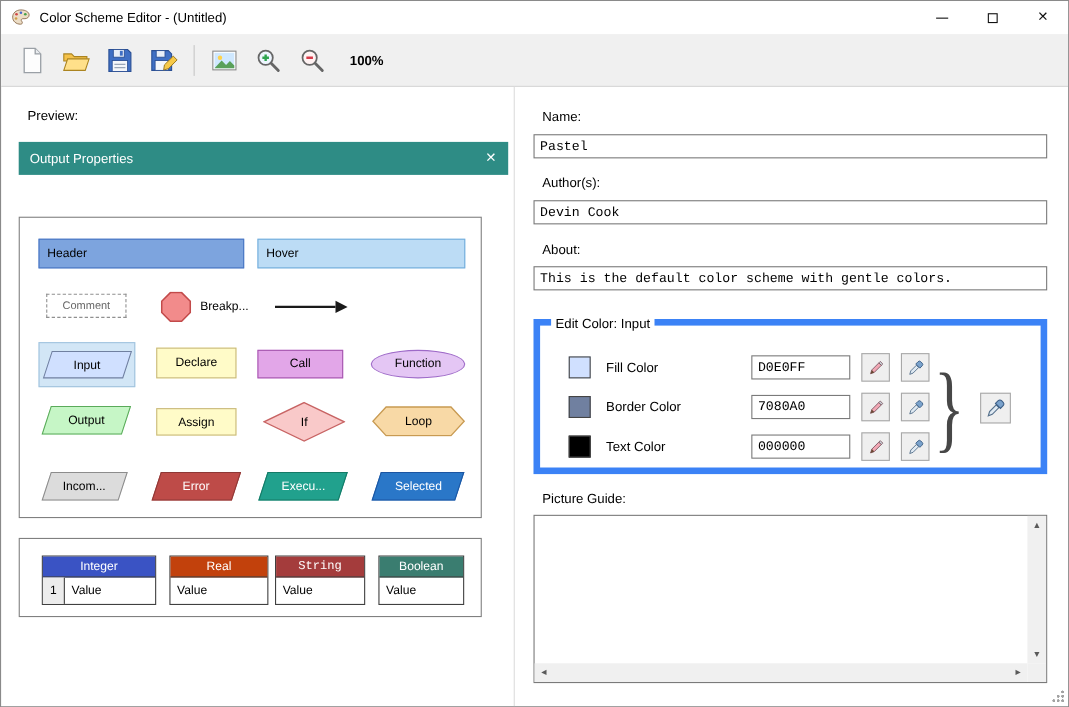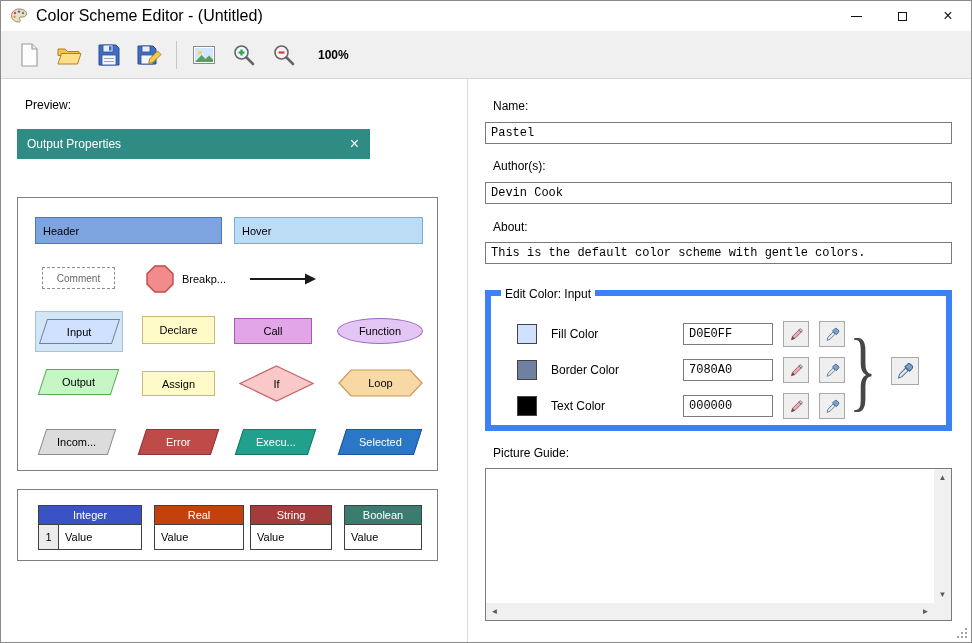--- a/index.html
+++ b/index.html
@@ -3,40 +3,40 @@
 <meta charset="utf-8">
 <style>
   * { margin:0; padding:0; box-sizing:border-box; }
   html,body { background:#ffffff; }
   body { font-family:"Liberation Sans", sans-serif; color:#000; }
   .app { position:relative; width:972px; height:643px; background:#fff; border:1px solid #8a8a8a; overflow:hidden; }
 
   
   .titlebar { position:absolute; left:0; top:0; width:100%; height:30px; background:#fff; display:flex; align-items:center; }
   .app-icon { margin-left:9px; width:18px; height:18px; flex:0 0 auto; }
-  .title-text { margin-left:8px; font-size:16px; }
+  .title-text { margin-left:8px; font-size:12px; }
   .win-controls { position:absolute; right:0; top:0; height:30px; display:flex; }
   .win-btn { width:46px; height:30px; display:flex; align-items:center; justify-content:center; cursor:pointer; }
   .glyph-min { width:11px; height:1px; background:#111; display:block; }
   .glyph-max { width:9px; height:9px; border:1px solid #111; display:block; }
   .glyph-close { font-size:16px; line-height:1; color:#111; }
 
   
   .toolbar { position:absolute; left:0; top:30px; width:100%; height:48px; background:#f0f0f0; border-bottom:1px solid #d6d6d6; display:flex; align-items:center; padding-left:8px; }
   .tb-btn { width:40px; height:40px; border:none; background:transparent; display:flex; align-items:center; justify-content:center; cursor:pointer; }
   .tb-btn svg { width:26px; height:26px; display:block; }
   .tb-sep { width:1px; height:28px; background:#c6c6c6; margin:0 7px; }
   .zoom-label { font-size:12px; margin-left:14px;font-weight:bold; }
 
   
   .divider { position:absolute; left:466px; top:78px; width:1px; height:563px; background:#dcdcdc; }
   .rp-label, .section-label { position:absolute; font-size:12px; }
 
   
-  .preview-window { position:absolute; left:16px; top:128px; width:353px; }
+  .preview-window { position:absolute; left:16px; top:128px; width:445px; }
   .pv-titlebar { height:30px; display:flex; align-items:center; padding:0 11px 0 10px; color:#fff; font-size:12px; }
   .pv-close { margin-left:auto; font-size:16px; line-height:1; cursor:pointer; }
   .pv-windowbar { height:30px; display:flex; align-items:center; padding-left:8px; color:#fff; font-size:9.5px; }
 
   
   .shapes-panel { position:absolute; left:16px; top:196px; width:421px; height:274px; border:1px solid #808080; background:#fff; }
   .shape { position:absolute; border:1px solid #888; display:flex; align-items:center; justify-content:center; font-size:11px; }
   .shape.align-left { justify-content:flex-start; padding-left:7px; }
   .shape.dashed { border-style:dashed; font-size:10px; color:#666; }
   .para { transform:skewX(-18deg); }
@@ -276,21 +276,21 @@
         <div class="mt-value">Value</div>
       </div>
     </div>
     <div class="mini-table" style="left:136px; width:90px;">
       <div class="mt-header" style="background: #c2410c;">Real</div>
       <div class="mt-row">
           <div class="mt-value">Value</div>
         </div>
     </div>
     <div class="mini-table" style="left:232px; width:82px;">
-      <div class="mt-header" style="background: rgb(164, 60, 60);">String</div>
+      <div class="mt-header" style="background: rgb(164, 60, 60); font-family: Liberation Mono, monospace;">String</div>
       <div class="mt-row">
           <div class="mt-value">Value</div>
         </div>
     </div>
     <div class="mini-table" style="left:326px; width:78px;">
       <div class="mt-header" style="background: rgb(58, 125, 112);">Boolean</div>
       <div class="mt-row">
           <div class="mt-value">Value</div>
         </div>
     </div>

